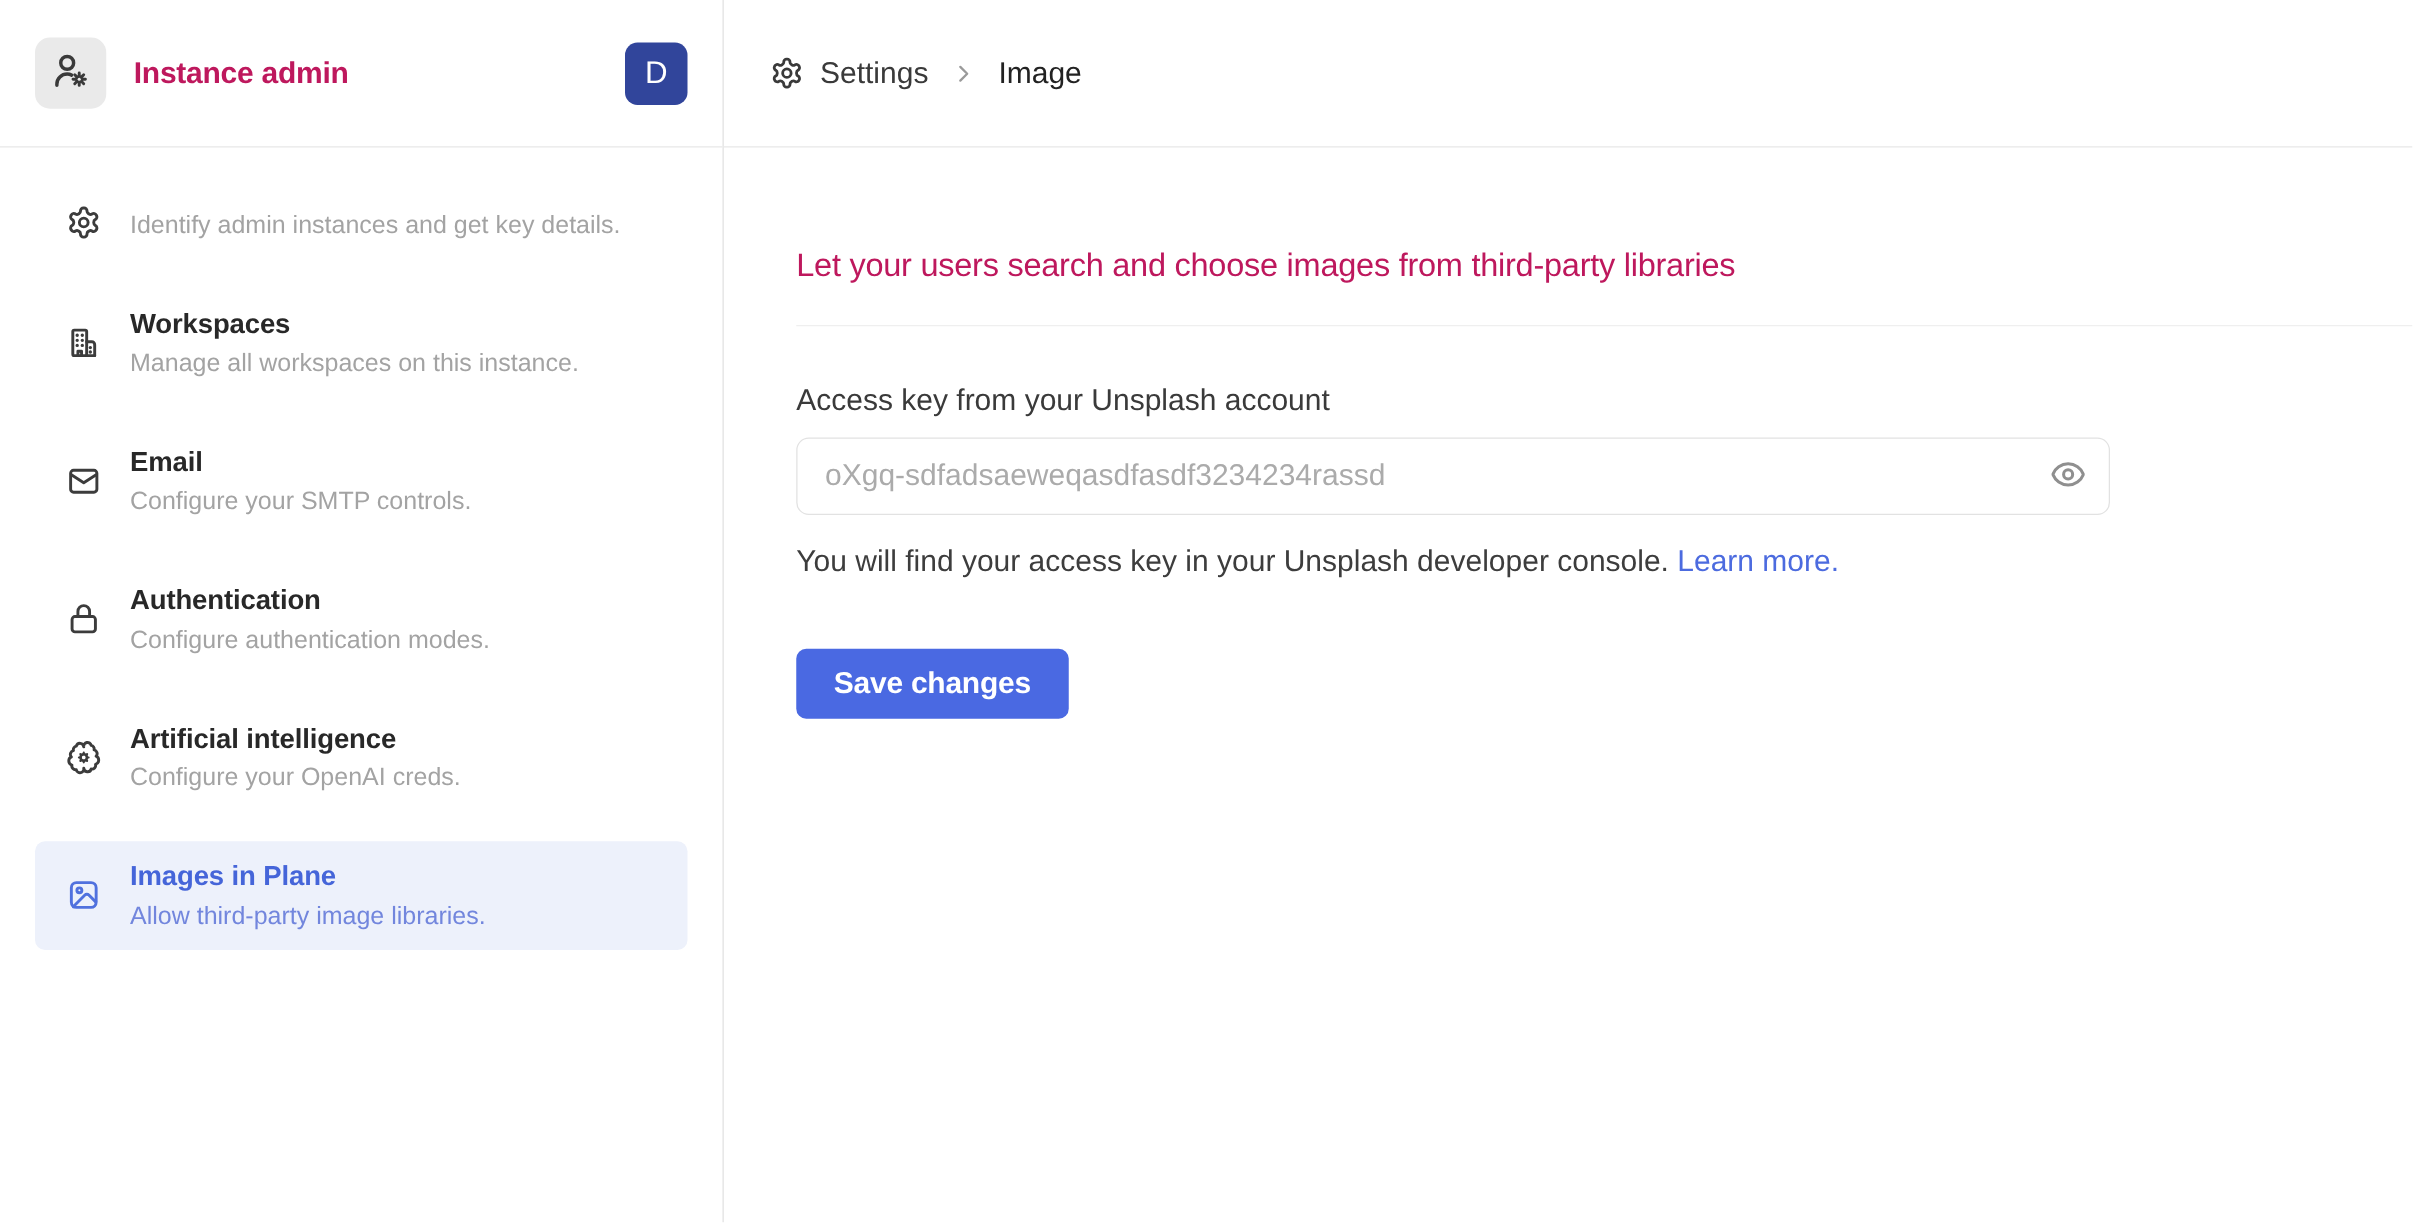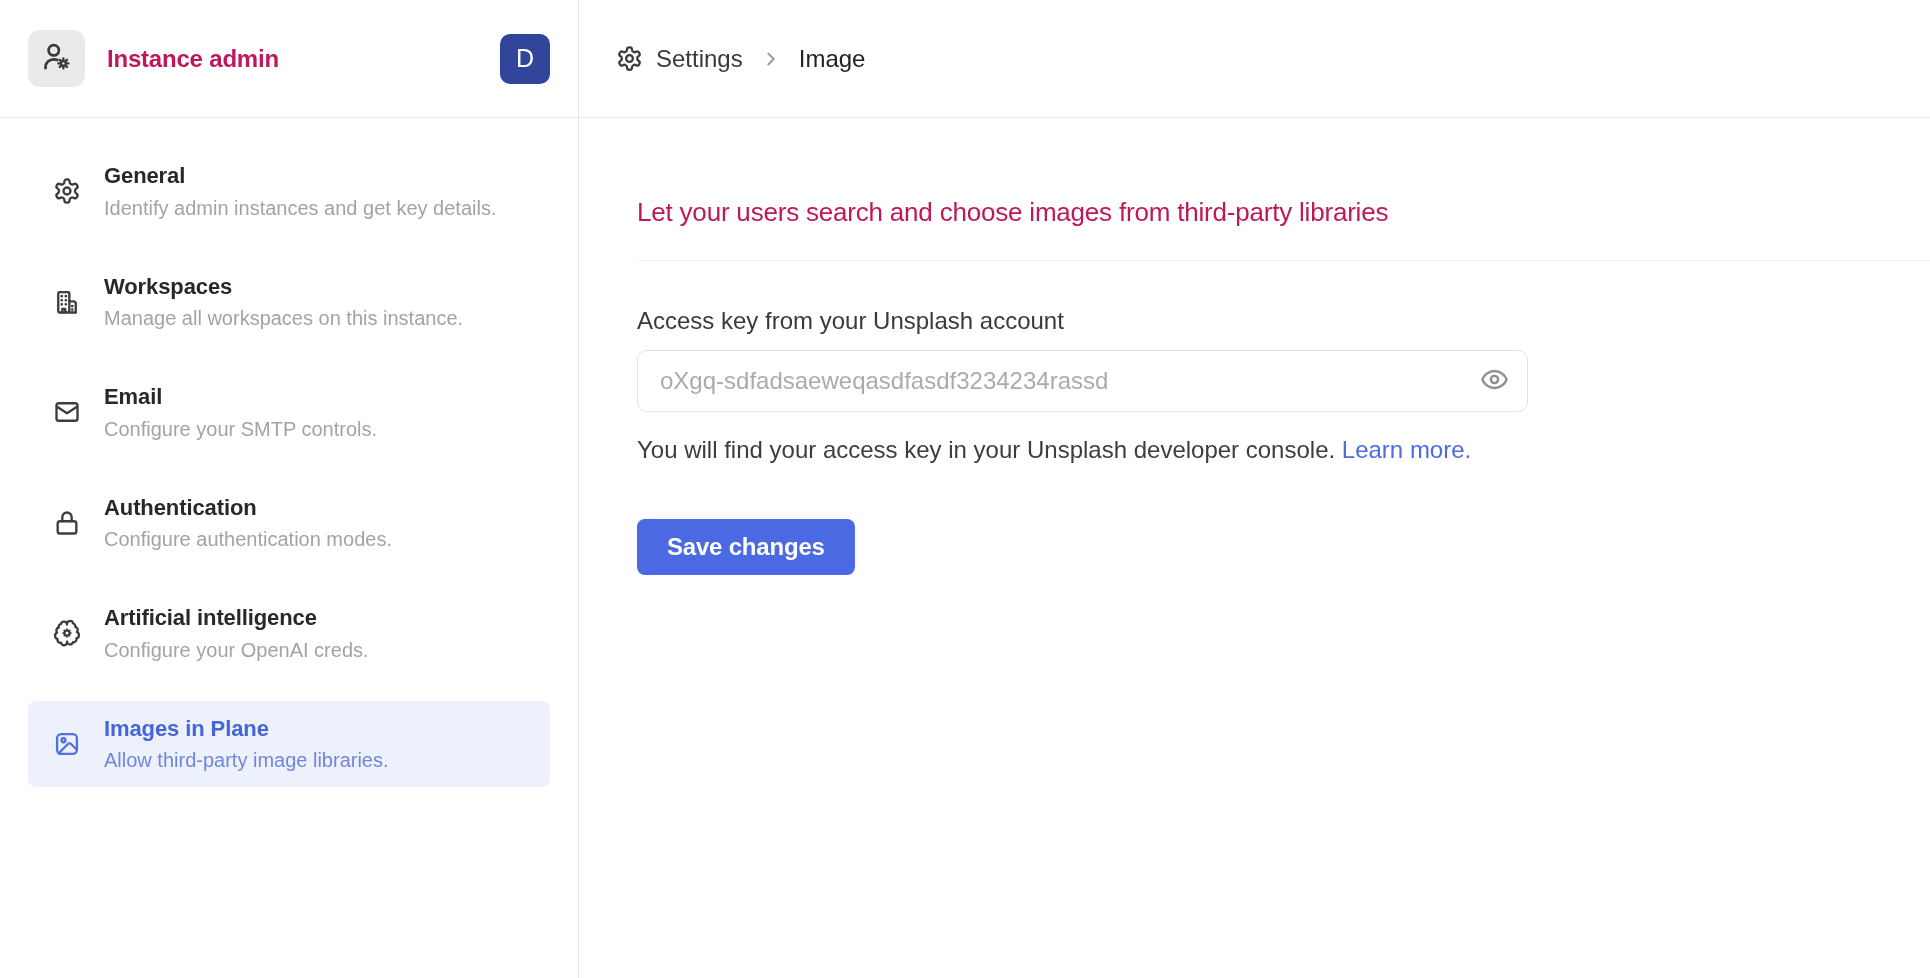--- a/index.html
+++ b/index.html
@@ -42,21 +42,21 @@
   .crumb-sep { width: 22px; height: 22px; color: #9a9a9a; margin: 0 4px; }
   .crumb-sep svg { width: 22px; height: 22px; display: block; }
   .crumb-current { font-size: 24px; color: #222222; font-weight: 400; }
 
   .content { padding: 63px 0 0 58px; }
   .page-title { font-size: 34px; font-weight: 700; color: #1d1d1d; margin: 0; line-height: 1.2; letter-spacing: -0.4px; }
   .page-subtitle { font-size: 26px; font-weight: 400; color: #be185d; margin-top: 15px; line-height: 1.3; letter-spacing: -0.2px; }
   .divider { height: 1px; background: #efefef; margin-top: 30px; }
 
   .field-label { margin-top: 46px; font-size: 24px; color: #3a3a3a; }
-  .input-wrap { position: relative; width: 891px; margin-top: 15px; }
+  .input-wrap { position: relative; width: 1051px; margin-top: 15px; }
   .key-input { width: 100%; height: 62px; border: 1px solid #e2e2e2; border-radius: 10px; background: #fff; padding: 0 66px 0 22px; font-size: 24px; color: #222; font-family: inherit; outline: none; }
   .key-input::placeholder { color: #ababab; }
   .eye-btn { position: absolute; right: 17px; top: 50%; transform: translateY(-50%); width: 34px; height: 34px; border: none; background: transparent; padding: 0; color: #8f8f8f; cursor: pointer; display: flex; align-items: center; justify-content: center; }
   .eye-btn svg { width: 29px; height: 29px; }
 
   .help { margin-top: 22px; font-size: 24px; color: #3d3d3d; line-height: 1.3; }
   .help a { color: #4c6bdf; text-decoration: none; cursor: pointer; }
 
   .save-btn { margin-top: 54px; height: 56px; padding: 0 30px; border: none; border-radius: 8px; background: #4a69e2; color: #ffffff; font-size: 24px; font-weight: 600; font-family: inherit; cursor: pointer; letter-spacing: -0.2px; }
 </style>
@@ -85,21 +85,20 @@
     <nav class="nav">
 
       <div class="nav-item">
         <span class="nav-icon">
           <svg viewBox="0 0 24 24" fill="none" stroke="currentColor" stroke-width="2" stroke-linecap="round" stroke-linejoin="round">
             <path d="M12.22 2h-.44a2 2 0 0 0-2 2v.18a2 2 0 0 1-1 1.73l-.43.25a2 2 0 0 1-2 0l-.15-.08a2 2 0 0 0-2.73.73l-.22.38a2 2 0 0 0 .73 2.73l.15.1a2 2 0 0 1 1 1.72v.51a2 2 0 0 1-1 1.74l-.15.09a2 2 0 0 0-.73 2.73l.22.38a2 2 0 0 0 2.73.73l.15-.08a2 2 0 0 1 2 0l.43.25a2 2 0 0 1 1 1.73V20a2 2 0 0 0 2 2h.44a2 2 0 0 0 2-2v-.18a2 2 0 0 1 1-1.73l.43-.25a2 2 0 0 1 2 0l.15.08a2 2 0 0 0 2.73-.73l.22-.39a2 2 0 0 0-.73-2.73l-.15-.08a2 2 0 0 1-1-1.74v-.5a2 2 0 0 1 1-1.74l.15-.09a2 2 0 0 0 .73-2.73l-.22-.38a2 2 0 0 0-2.73-.73l-.15.08a2 2 0 0 1-2 0l-.43-.25a2 2 0 0 1-1-1.73V4a2 2 0 0 0-2-2z"></path>
             <circle cx="12" cy="12" r="3"></circle>
           </svg>
         </span>
         <span class="nav-text">
-          <span class="nav-title">General</span>
           <span class="nav-desc">Identify admin instances and get key details.</span>
         </span>
       </div>
 
       <div class="nav-item">
         <span class="nav-icon">
           <svg viewBox="0 0 24 24" fill="none" stroke="currentColor" stroke-width="2" stroke-linecap="round" stroke-linejoin="round">
             <rect x="4.5" y="3.5" width="9.5" height="17.5" rx="1"></rect>
             <path d="M14 11.5h3.5a2 2 0 0 1 2 2V21"></path>
             <path d="M14 21h5.5"></path>

